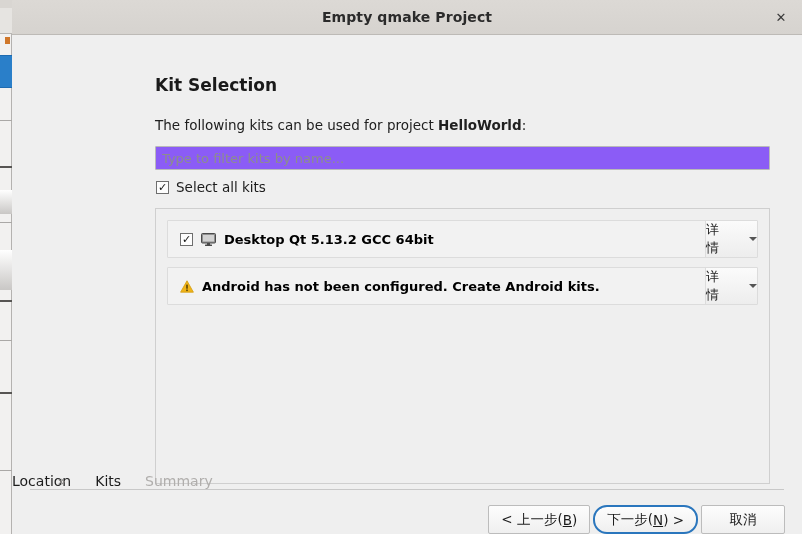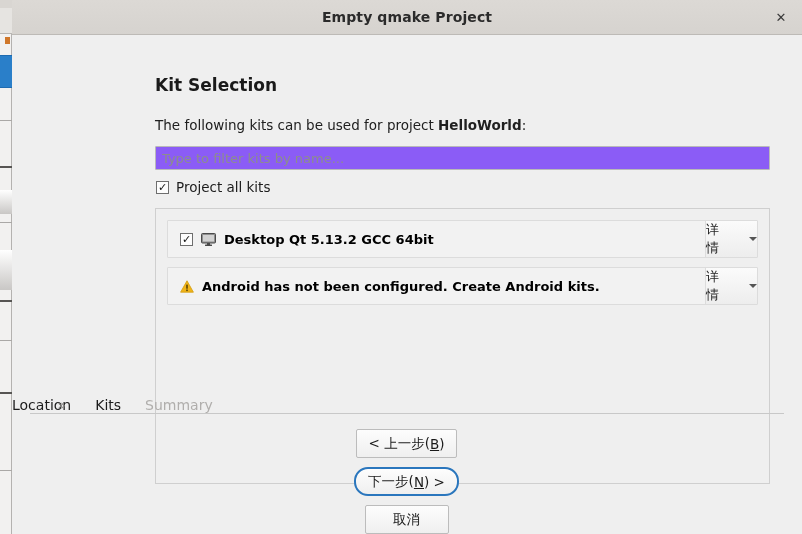--- a/index.html
+++ b/index.html
@@ -171,23 +171,22 @@
   .warn-icon { width: 14px; height: 13px; flex: none; display:block; }
 
   
   #footer {
     flex: none;
     padding: 0 16px;
   }
   #footer-sep { height: 1px; background: #c8c8c8; margin: 0 2px; }
   #footer-buttons {
     display: flex; justify-content: flex-end; align-items: center;
-    gap: 9px;
+    gap: 3px;
     padding: 15px 1px 0 0;
-    flex-direction: column;
   }
   .dlg-btn {
     min-width: 84px; height: 29px;
     padding: 0 12px;
     border: 1px solid #bcbcbc;
     border-radius: 2px;
     background: linear-gradient(#fdfdfd, #efefef);
     font-size: 13.5px; color: #1a1a1a;
     font-family: "DejaVu Sans", sans-serif;
     display: flex; align-items: center; justify-content: center;
@@ -246,21 +245,21 @@
     <div id="content">
 
       <h1 id="page-title">Kit Selection</h1>
 
       <p id="intro"><span>The following kits can be used for project </span><b>HelloWorld</b><span>:</span></p>
 
       <input id="filter-input" type="text" placeholder="Type to filter kits by name..." style="">
 
       <div id="select-all-row">
         <span class="cbox">✓</span>
-        <span>Project all kits</span>
+        <span>Select all kits</span>
       </div>
 
       <div id="kit-list">
 
         <div class="kit-row">
           <div class="kit-main">
             <span class="cbox">✓</span>
             <svg class="monitor-icon" viewBox="0 0 15 13">
               <rect x="0.5" y="0.5" width="14" height="9.5" rx="1" fill="#8f8f8f" stroke="#4a4a4a"></rect>
               <rect x="2" y="2" width="11" height="6.5" fill="#d2d2d2"></rect>

